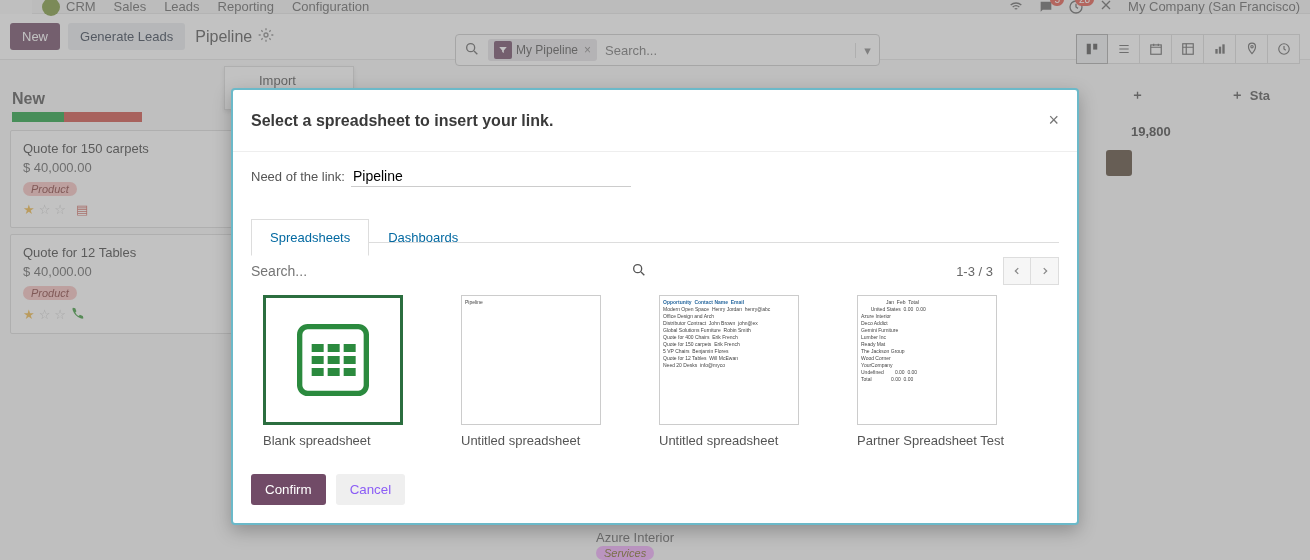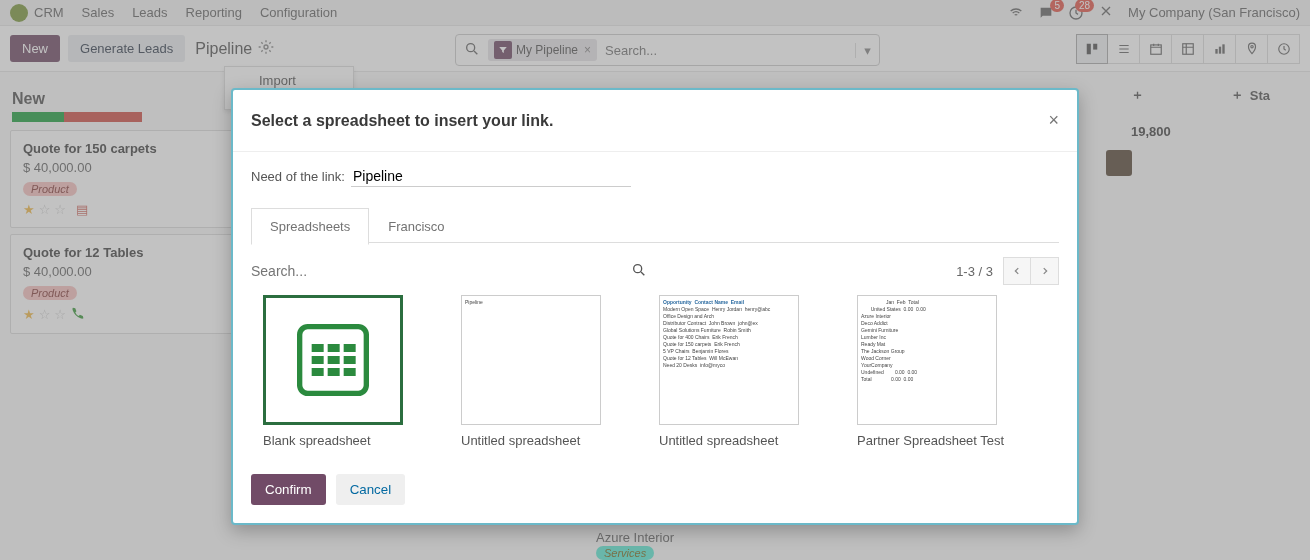--- a/index.html
+++ b/index.html
@@ -10,26 +10,27 @@
     background: #f9f9f9;
     width: 1310px;
     height: 560px;
     overflow: hidden;
     position: relative;
   }
   
   .topnav {
     display: flex;
     align-items: center;
-    height: 26px;
+    height: 14px;
     padding: 0 10px;
     background: #f5f5f5;
     border-bottom: 1px solid #e5e5e5;
     color: #666;
     font-size: 13px;
+    margin-left: 32px;
   }
   .topnav .logo { width:18px; height:18px; background:#7e9a3f; border-radius:50%; margin-right:6px; }
   .topnav .appname { font-weight:500; margin-right:18px; }
   .topnav .menuitem { margin-right:18px; cursor:pointer;text-align:center; }
   .topnav .spacer { flex:1; }
   .topnav .right { display:flex; align-items:center; gap:14px; }
   .badge-wrap { position:relative; display:inline-flex; }
   .badge { position:absolute; top:-6px; right:-10px; background:#e3584c; color:#fff; font-size:10px; border-radius:8px; padding:0 4px; line-height:13px;}
   .icon { width:16px; height:16px; display:inline-block; }
   
@@ -67,25 +68,25 @@
     display:flex; align-items:center; gap:8px;
   }
   
   .kanban { position:absolute; left:10px; top:86px; right:10px; bottom:0; display:flex; gap:0; }
   .kcol { width:270px; }
   .kcol .coltitle { font-size:16px; font-weight:600; color:#555; margin:4px 0 2px 2px;}
   .progress { height:10px; width:130px; display:flex; margin:4px 0 8px 2px; }
   .progress .seg1 { background:#20a140; flex:1; }
   .progress .seg2 { background:#d05148; flex:1.5; }
   .card { background:#fff; border:1px solid #ddd; border-radius:2px; padding:10px 12px; margin-bottom:6px;}
-  .card .title { font-weight:700; color:#444; margin-bottom:4px;}
+  .card .title { font-weight:400; color:#444; margin-bottom:4px;}
   .card .amount { color:#666; margin-bottom:6px;}
   .tag { display:inline-block; padding:1px 8px; border-radius:10px; font-size:11px;font-style:italic; }
   .tag.product { background:#f6c2c0; color:#88403d; }
-  .tag.services { background:#5eead4; color:#7a6a20; }
+  .tag.services { background:#f0abfc; color:#7a6a20; }
   .stars { margin-top:6px; color:#ccc; display:flex; align-items:center; gap:4px;}
   .stars .on { color:#f0b94a; }
   .stars .extra { margin-left:6px; color:#d0695f; }
   .stars .phone { color:#3c9a3c; }
   .rcol { position:absolute; right:30px; top:0; display:flex; gap:60px;}
   .addcol { display:flex; align-items:center; gap:6px; color:#555; font-weight:600; cursor:pointer;}
   .amount-r { color:#444; font-weight:600; margin-top:20px;}
   .avatar { position:absolute; right:178px; top:150px; width:26px; height:26px; border-radius:3px; background:#5a4a3a; }
   
   .peek { position:absolute; left:596px; bottom:0; width:250px; }
@@ -111,38 +112,38 @@
     display:flex; align-items:center; justify-content:space-between;
     padding:20px 18px; border-bottom:1px solid #eee;
   }
   .modal-head h2 { font-size:16px; font-weight:600; color:#3a3a3a; }
   .closex { color:#777; cursor:pointer; font-size:18px; }
   .modal-body { padding:14px 18px; }
   .linkname { display:flex; align-items:center; gap:6px; margin-bottom:18px;}
   .linkname label { color:#555; }
   .linkname input { border:none; border-bottom:1px solid #ccc; outline:none; width:280px; padding:2px 2px; font-size:14px; }
   .tabs { display:flex; border-bottom:1px solid #ddd; }
-  .tab { padding:10px 18px; color:#737373; cursor:pointer; border:1px solid transparent; border-bottom:none; position:relative; top:3px;}
+  .tab { padding:10px 18px; color:#0369a1; cursor:pointer; border:1px solid transparent; border-bottom:none; position:relative; top:14px;}
   .tab.active { border-color:#ddd; background:#fff; border-bottom:1px solid #fff; font-weight:500;}
   .searchrow { display:flex; align-items:center; justify-content:space-between; margin:14px 0 10px 0;}
   .searchrow .sinput { flex:0 0 410px; display:flex; align-items:center; }
   .searchrow .sinput input { border:none; outline:none; width:380px; font-size:14px; color:#666;}
   .pager { display:flex; align-items:center; gap:10px; color:#666;}
   .pager .pgbtns { display:flex; }
   .pager .pbtn { width:28px; height:28px; border:1px solid #ddd; background:#f6f6f6; display:flex; align-items:center; justify-content:center; color:#888; cursor:pointer;}
   .pager .pbtn + .pbtn { border-left:none; }
   .sheets { display:flex; gap:24px; margin-top:4px; }
   .sheet { width:162px; cursor:pointer;margin-left:12px; }
   .thumb { width:140px; height:130px; border:1px solid #ccc; background:#fff; position:relative; overflow:hidden; }
   .sheet.selected .thumb { border:3px solid #2b6e3f; }
   .thumb.blank { display:flex; align-items:center; justify-content:center; }
   .sheetname { margin-top:8px; color:#555; font-size:13px; }
   .modal-foot { padding:12px 18px 18px 18px; display:flex; gap:10px; }
   .btn-confirm { background:#714b67; color:#fff; border:none; padding:8px 14px; border-radius:3px; cursor:pointer; }
-  .btn-cancel { background:#efefef; color:#0369a1; border:none; padding:8px 14px; border-radius:3px; cursor:pointer; }
+  .btn-cancel { background:#efefef; color:#8b5cf6; border:none; padding:8px 14px; border-radius:3px; cursor:pointer; }
   
   .tblthumb { font-size:5px; line-height:7px; color:#444; padding:3px; }
   .tblthumb .hdr { color:#2a6aa0; font-weight:bold; }
   .minisvg { width:80px; height:80px; }
 </style>
 </head>
 <body>
 
 <div class="topnav">
   <div class="logo"></div>
@@ -331,21 +332,21 @@
       <h2>Select a spreadsheet to insert your link.</h2>
       <span class="closex">×</span>
     </div>
     <div class="modal-body">
       <div class="linkname">
         <label>Need of the link:</label>
         <input type="text" value="Pipeline" style="">
       </div>
       <div class="tabs">
         <div class="tab active">Spreadsheets</div>
-        <div class="tab">Francisco</div>
+        <div class="tab">Dashboards</div>
       </div>
       <div class="searchrow">
         <div class="sinput">
           <input type="text" placeholder="Search..." style="">
           <span>
             <svg width="16" height="16" viewBox="0 0 24 24" fill="none" stroke="#555" stroke-width="2">
                 <circle cx="10" cy="10" r="6"></circle>
                 <path d="M20 20l-5-5"></path>
               </svg>
           </span>

